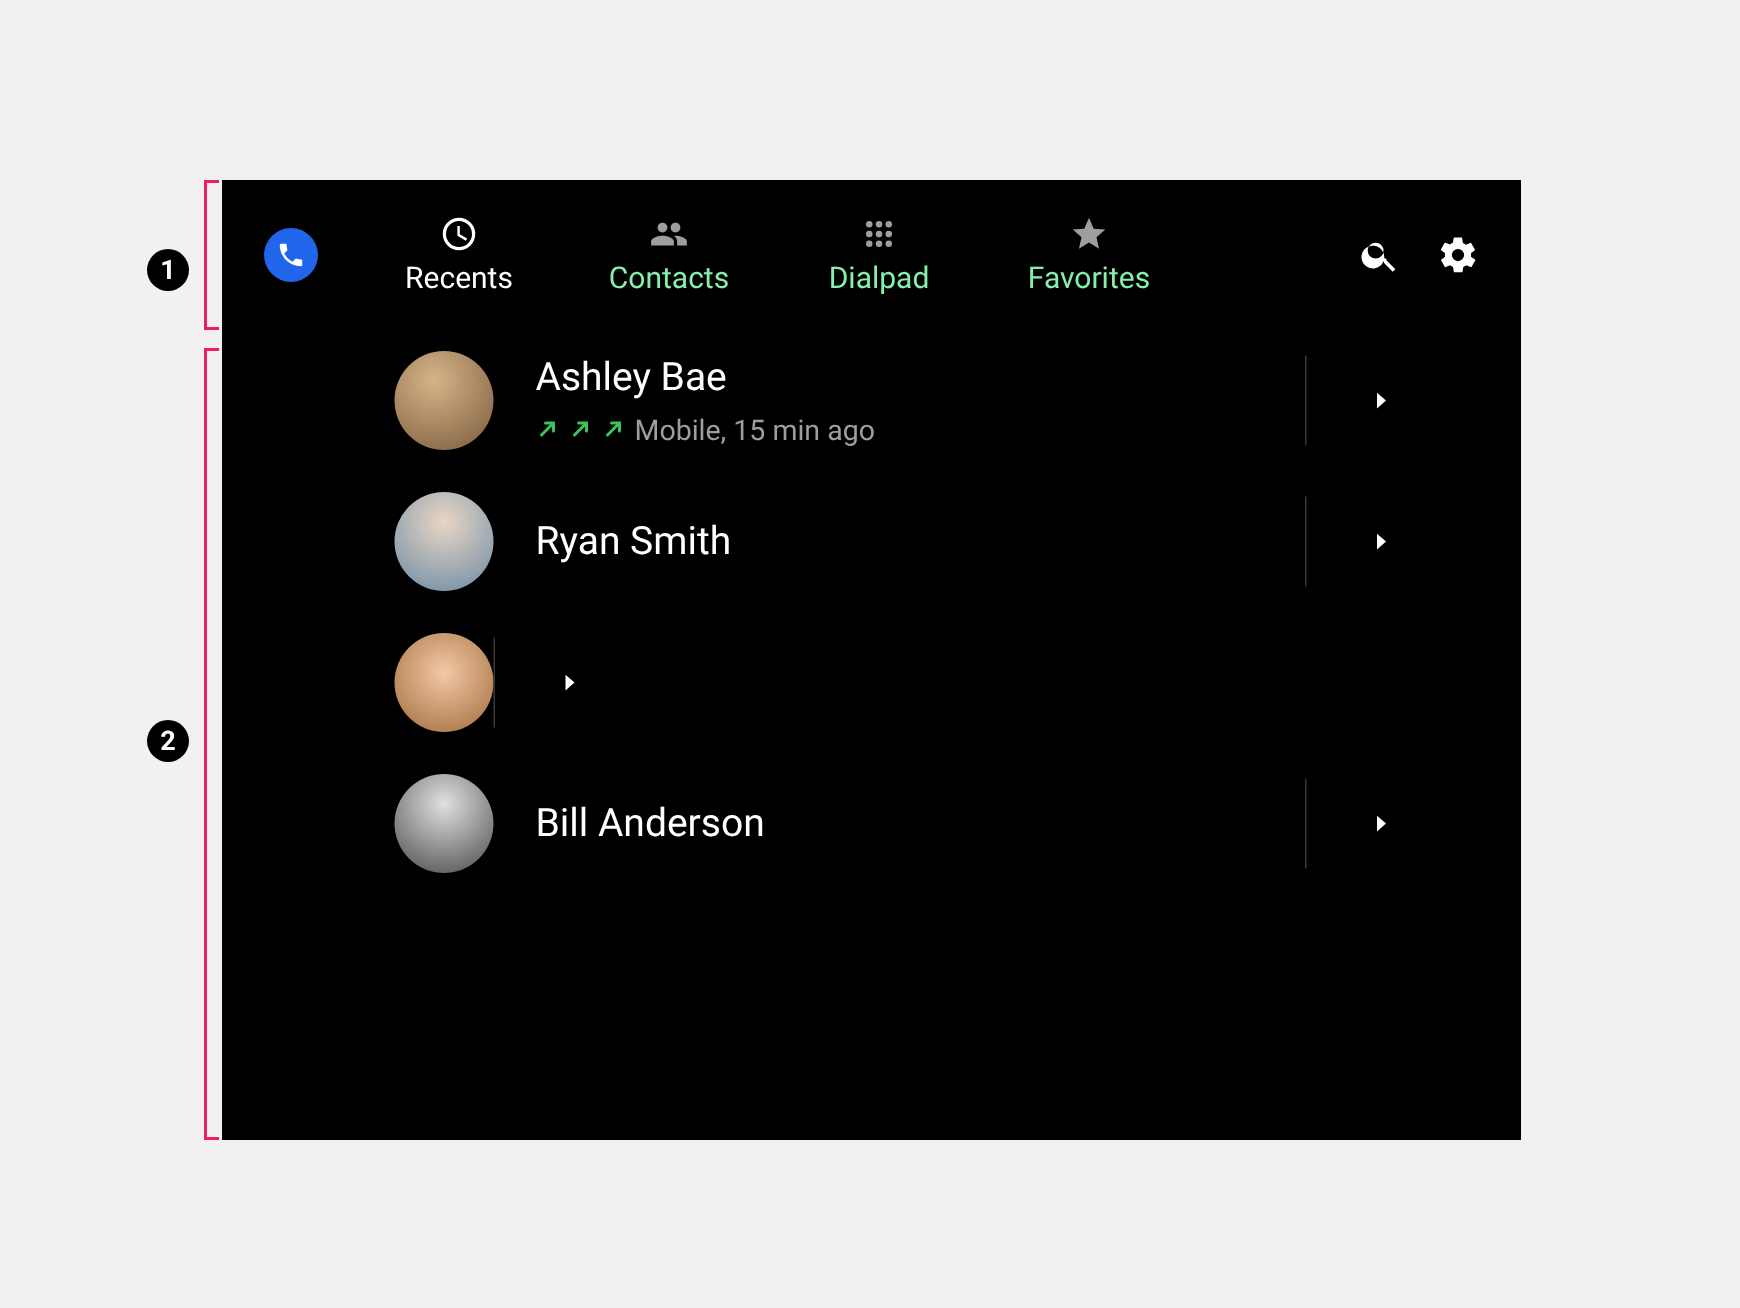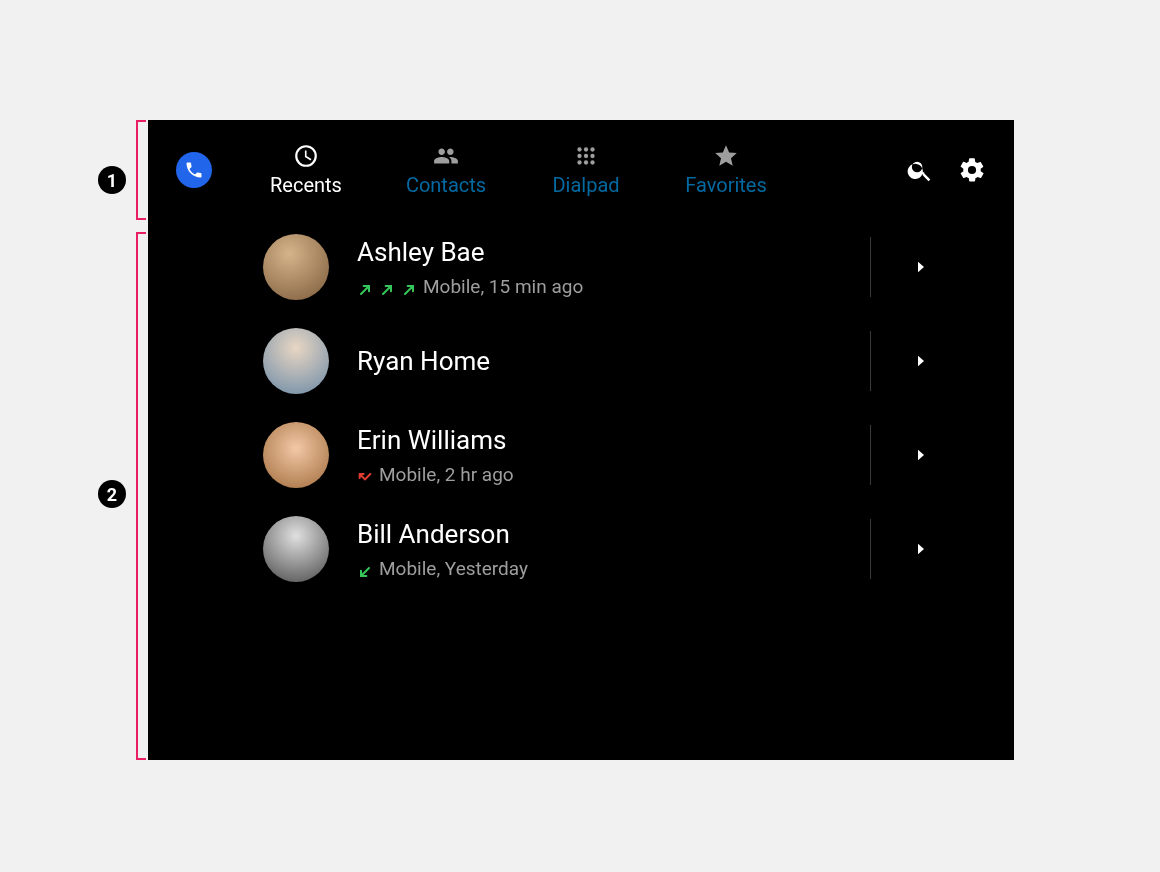--- a/index.html
+++ b/index.html
@@ -66,21 +66,21 @@
     display: flex;
     flex: 1;
   }
   .tab {
     display: flex;
     flex-direction: column;
     align-items: center;
     justify-content: center;
     width: 140px;
     cursor: pointer;
-    color: #0369a1;
+    color: #86efac;
   }
   .tab svg { width: 26px; height: 26px; fill: #9e9e9e; }
   .tab.active { color: #fff; }
   .tab.active svg { fill: #fff; }
   .tab-label { font-size: 20px; margin-top: 4px; }
   .header-actions {
     display: flex;
     gap: 24px;
     align-items: center;
     margin-left: auto;
@@ -110,21 +110,21 @@
     margin-left: 28px;
     flex: 1;
   }
   .contact-name {
     font-size: 26px;
     color: #fff;
     font-weight: 400;
   }
   .meta {
     display: flex;
-    align-items: flex-end;
+    align-items: center;
     gap: 6px;
     margin-top: 8px;
     font-size: 19px;
     color: #9e9e9e;
   }
   .call-icon {
     display: inline-flex;
     align-items: center;
     justify-content: center;
   }
@@ -239,59 +239,40 @@
         </div>
         <div class="detail-btn">
           <svg viewBox="0 0 24 24">
             <path d="M8 5l8 7-8 7z"></path>
           </svg>
         </div>
       </div>
       <div class="row">
         <div class="avatar av-grad2"></div>
         <div class="info">
-          <div class="contact-name">Ryan Home</div>
+          <div class="contact-name">Ryan Smith</div>
         </div>
         <div class="detail-btn">
           <svg viewBox="0 0 24 24">
             <path d="M8 5l8 7-8 7z"></path>
           </svg>
         </div>
       </div>
       <div class="row">
         <div class="avatar av-grad3"></div>
-        <div class="info">
-          <div class="contact-name">Erin Williams</div>
-          <div class="meta">
-            <span class="call-icon missed">
-              <svg viewBox="0 0 24 24" fill="none" stroke-width="3" stroke-linecap="round">
-                <path d="M4 6 L12 14 L20 6 M4 6 L4 12 M4 6 L10 6"></path>
-              </svg>
-            </span>
-            <span>Mobile, 2 hr ago</span>
-          </div>
-        </div>
         <div class="detail-btn">
           <svg viewBox="0 0 24 24">
             <path d="M8 5l8 7-8 7z"></path>
           </svg>
         </div>
       </div>
       <div class="row">
         <div class="avatar av-grad5"></div>
         <div class="info">
           <div class="contact-name">Bill Anderson</div>
-          <div class="meta">
-            <span class="call-icon in">
-              <svg viewBox="0 0 24 24" fill="none" stroke-width="3" stroke-linecap="round">
-                <path d="M18 6 L6 18 M6 10 V18 H14"></path>
-              </svg>
-            </span>
-            <span>Mobile, Yesterday</span>
-          </div>
         </div>
         <div class="detail-btn">
           <svg viewBox="0 0 24 24">
             <path d="M8 5l8 7-8 7z"></path>
           </svg>
         </div>
       </div>
     </div>
 
 </div>

